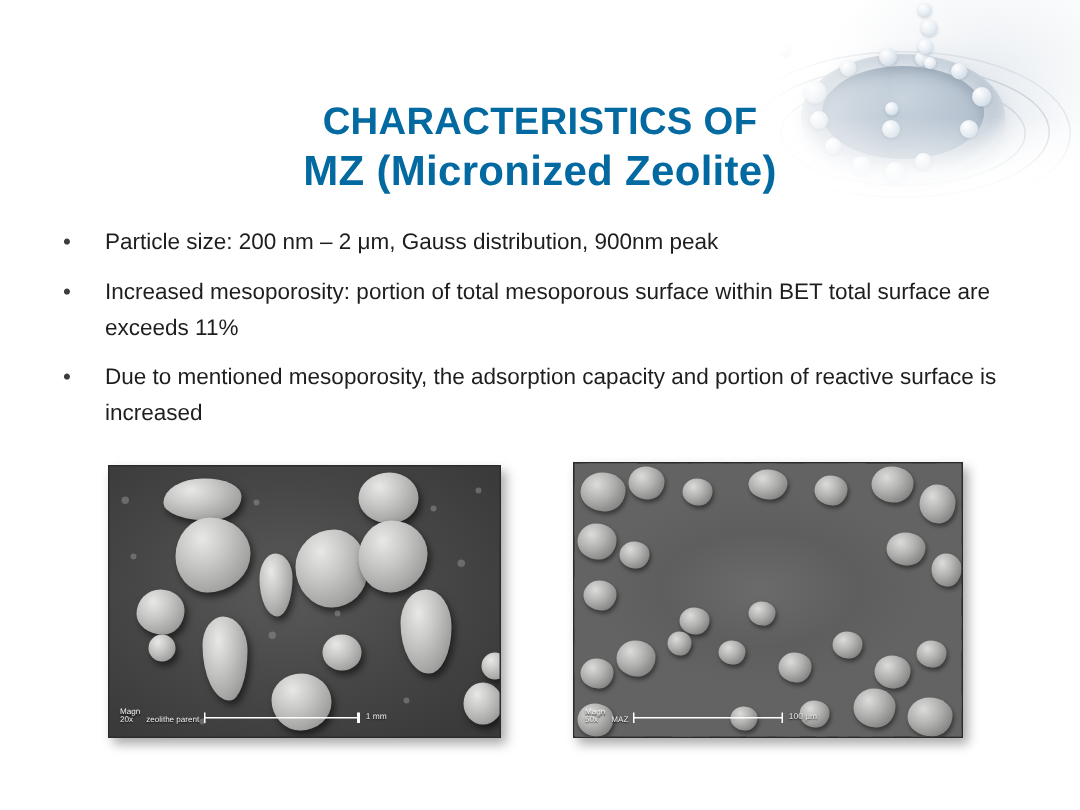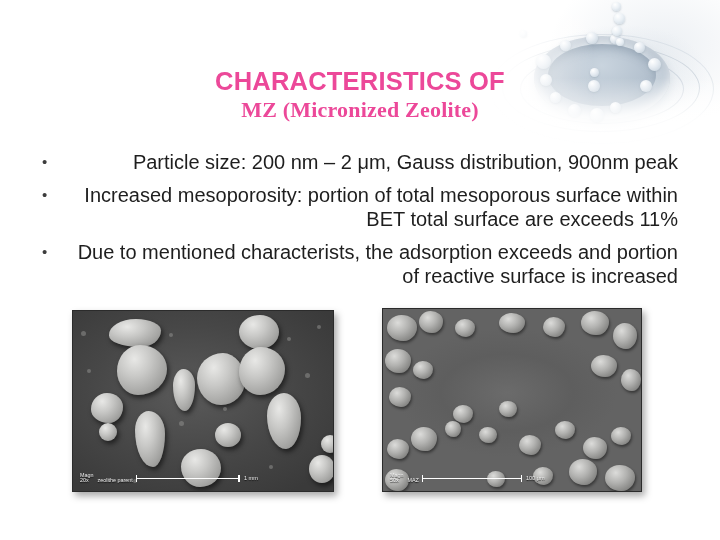--- a/index.html
+++ b/index.html
@@ -95,24 +95,24 @@
     position: absolute;
     left: 0;
     right: 0;
     top: 66px;
     text-align: center;
     line-height: 1.22;
   }
   .title-line {
     font-size: 25.5px;
     font-weight: bold;
-    color: #ec4899;
+    color: #0369a1;
     letter-spacing: 0.2px;
   }
-  .title-line.l2 { font-size: 22px; font-family: Liberation Serif, serif; }
+  .title-line.l2 { font-size: 28px; }
   .t-light { font-weight: 600; }
 
   
   .bullets {
     position: absolute;
     left: 38px;
     top: 150px;
     width: 640px;
   }
   .bullet-row {
@@ -124,24 +124,23 @@
     flex: 0 0 auto;
     width: 28px;
     font-size: 15px;
     line-height: 24px;
     color: #3c3c3c;
     text-align: left;
     padding-left: 4px;
   }
   .bullet-text {
     flex: 1 1 auto;
-    font-size: 20px;
+    font-size: 15px;
     line-height: 24px;
     color: #1e1e1e;
-    text-align: right;
   }
 
   
   .sem {
     position: absolute;
     overflow: hidden;
     border: 1px solid #2b2b2b;
     box-shadow: 3px 4px 7px rgba(0,0,0,0.34);
     background: #3a3a3a;
   }
@@ -286,21 +285,21 @@
     <div class="bullet-row">
       <div class="bullet-dot">•</div>
       <div class="bullet-text">Particle size:  200 nm – 2 μm, Gauss distribution, 900nm peak</div>
     </div>
     <div class="bullet-row">
       <div class="bullet-dot">•</div>
       <div class="bullet-text">Increased mesoporosity: portion of total mesoporous surface within BET total surface are exceeds 11%</div>
     </div>
     <div class="bullet-row">
       <div class="bullet-dot">•</div>
-      <div class="bullet-text">Due to mentioned characterists, the adsorption exceeds and portion of reactive surface is increased</div>
+      <div class="bullet-text">Due to mentioned mesoporosity, the adsorption capacity and portion of reactive surface is increased</div>
     </div>
   </div>
 
   <div class="sem" id="sem-left">
     <div class="sem-canvas">
       <div class="left-field"></div>
 
       <div class="grain" style="left:36px;  top:8px;   width:52px; height:28px; border-radius:52% 48% 40% 60% / 58% 42% 60% 42%;"></div>
       <div class="grain" style="left:44px;  top:34px;  width:50px; height:50px; border-radius:46% 54% 58% 42% / 52% 48% 52% 48%;"></div>
       <div class="grain" style="left:18px;  top:82px;  width:32px; height:30px; border-radius:50% 50% 44% 56% / 54% 46% 54% 46%;"></div>

